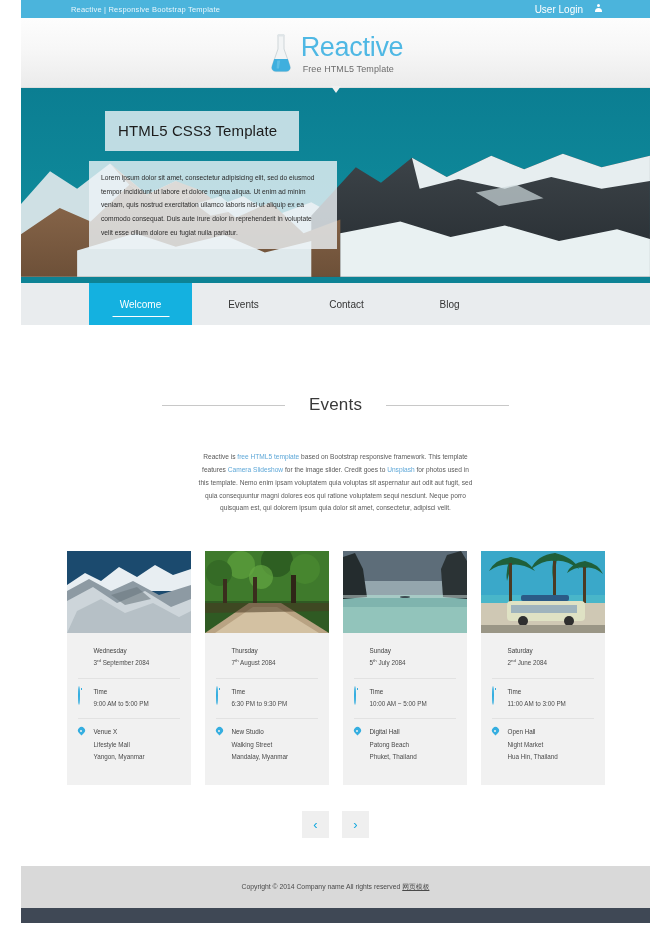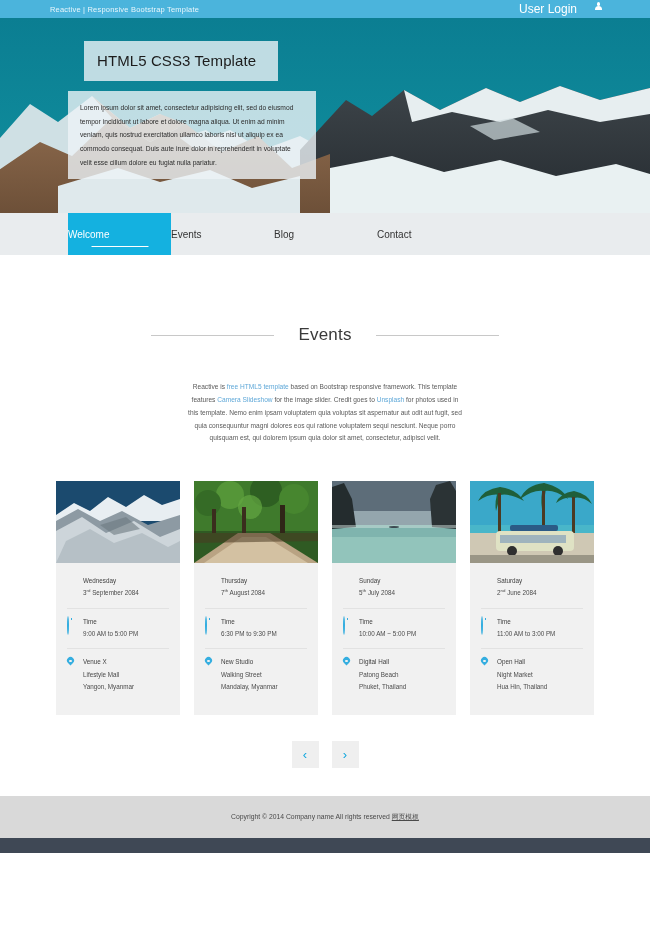--- a/index.html
+++ b/index.html
@@ -2,30 +2,30 @@
 <html><head>
 <meta charset="utf-8">
 <style>
   * { box-sizing: border-box; margin: 0; padding: 0; }
   html, body {
     width: 650px; height: 925px;
     font-family: "Liberation Sans", sans-serif;
     background: #ffffff;
     overflow: hidden;
   }
-  .page { width: 650px; height: 925px; position: relative; }
+  .page { width: 650px; height: 925px; position: relative; padding-left: 21px; }
 
   
   .topbar {
     height: 18px; background: #4BB4DC;
     display: flex; align-items: center; justify-content: space-between;
     padding: 0 48px 0 50px;
   }
   .topbar-left { font-size: 7.5px; color: #e8f6fc; letter-spacing: .2px; }
-  .topbar-right { font-size: 12px; color: #ffffff; display: flex; align-items: flex-start; gap: 18px; }
+  .topbar-right { font-size: 10px; color: #ffffff; display: flex; align-items: flex-start; gap: 12px; }
   .user-icon { display: inline-block; width: 7px; height: 8px; position: relative; }
   .user-icon::before {
     content: ""; position: absolute; top: 0; left: 1.7px;
     width: 3.6px; height: 3.6px; border-radius: 50%; background: #fff;
   }
   .user-icon::after {
     content: ""; position: absolute; bottom: 0; left: 0;
     width: 7px; height: 3.8px; background: #fff;
     border-radius: 3.5px 3.5px 0 0;
   }
@@ -77,21 +77,21 @@
 
   
   .navbar {
     height: 42px; background: #e9ecee;
     display: flex; align-items: stretch;
     padding-left: 68px;
     position: relative; z-index: 6;
   }
   .nav-item {
     width: 103px; display: flex; flex-direction: column;
-    align-items: flex-start; justify-content: center;
+    align-items: center; justify-content: center;
     font-size: 10px; color: #333333; position: relative;
   }
   .nav-item.active { background: #14B1E0; color: #ffffff; }
   .nav-underline {
     position: absolute; bottom: 8px; left: 50%; transform: translateX(-50%);
     width: 57px; height: 1.5px; background: #ffffff;
   }
   .nav-strip { height: 8px; background: #ffffff; }
 
   
@@ -163,20 +163,37 @@
 <div class="page">
 
   <div class="topbar">
     <div class="topbar-left">Reactive | Responsive Bootstrap Template</div>
     <div class="topbar-right">
       <span>User Login</span>
       <span class="user-icon"></span>
     </div>
   </div>
 
+  <div class="header">
+    <div class="logo-wrap">
+      <span class="flask">
+        <svg width="26" height="42" viewBox="0 0 26 42">
+          <path d="M10 3 h6 v14 l6 17 a4 4 0 0 1 -3.6 5.6 h-10.8 A4 4 0 0 1 4 34 l6 -17 z" fill="#f2f4f5" stroke="#cfd6d9" stroke-width="1"></path>
+          <path d="M6.2 27 h13.6 l2.2 7 a4 4 0 0 1 -3.6 5.6 h-10.8 A4 4 0 0 1 4 34 z" fill="#3FAFDE"></path>
+          <path d="M9.2 28.5 h3 l-1.2 8 h-2.4 z" fill="#6fc6e8" opacity=".65"></path>
+          <rect x="9.4" y="2.2" width="7.2" height="2.4" rx="1" fill="#dfe5e8"></rect>
+        </svg>
+      </span>
+      <div class="brand-text">
+        <div class="brand-name">Reactive</div>
+        <div class="brand-tag">Free HTML5 Template</div>
+      </div>
+    </div>
+    <div class="header-notch"></div>
+  </div>
 
   <div class="hero">
     <div class="hero-sky"></div>
     <svg class="hero-mtn" viewBox="0 0 650 195" preserveAspectRatio="none">
       <defs>
         <linearGradient id="sky" x1="0" y1="0" x2="0" y2="1">
           <stop offset="0" stop-color="#0B7E92"></stop>
             <stop offset="1" stop-color="#11909F"></stop>
         </linearGradient>
         <linearGradient id="rockA" x1="0" y1="0" x2="0" y2="1">
@@ -209,24 +226,24 @@
 
   <div class="navbar">
     <div class="nav-item active">
       <span>Welcome</span>
       <span class="nav-underline"></span>
     </div>
     <div class="nav-item">
       <span>Events</span>
     </div>
     <div class="nav-item">
+      <span>Contact</span>
+    </div>
+    <div class="nav-item">
       <span>Blog</span>
-    </div>
-    <div class="nav-item">
-      <span>Contact</span>
     </div>
   </div>
   <div class="nav-strip"></div>
 
   <div class="section">
     <div class="sec-head">
       <span class="sec-rule"></span>
       <span class="sec-title">Events</span>
       <span class="sec-rule"></span>
     </div>

